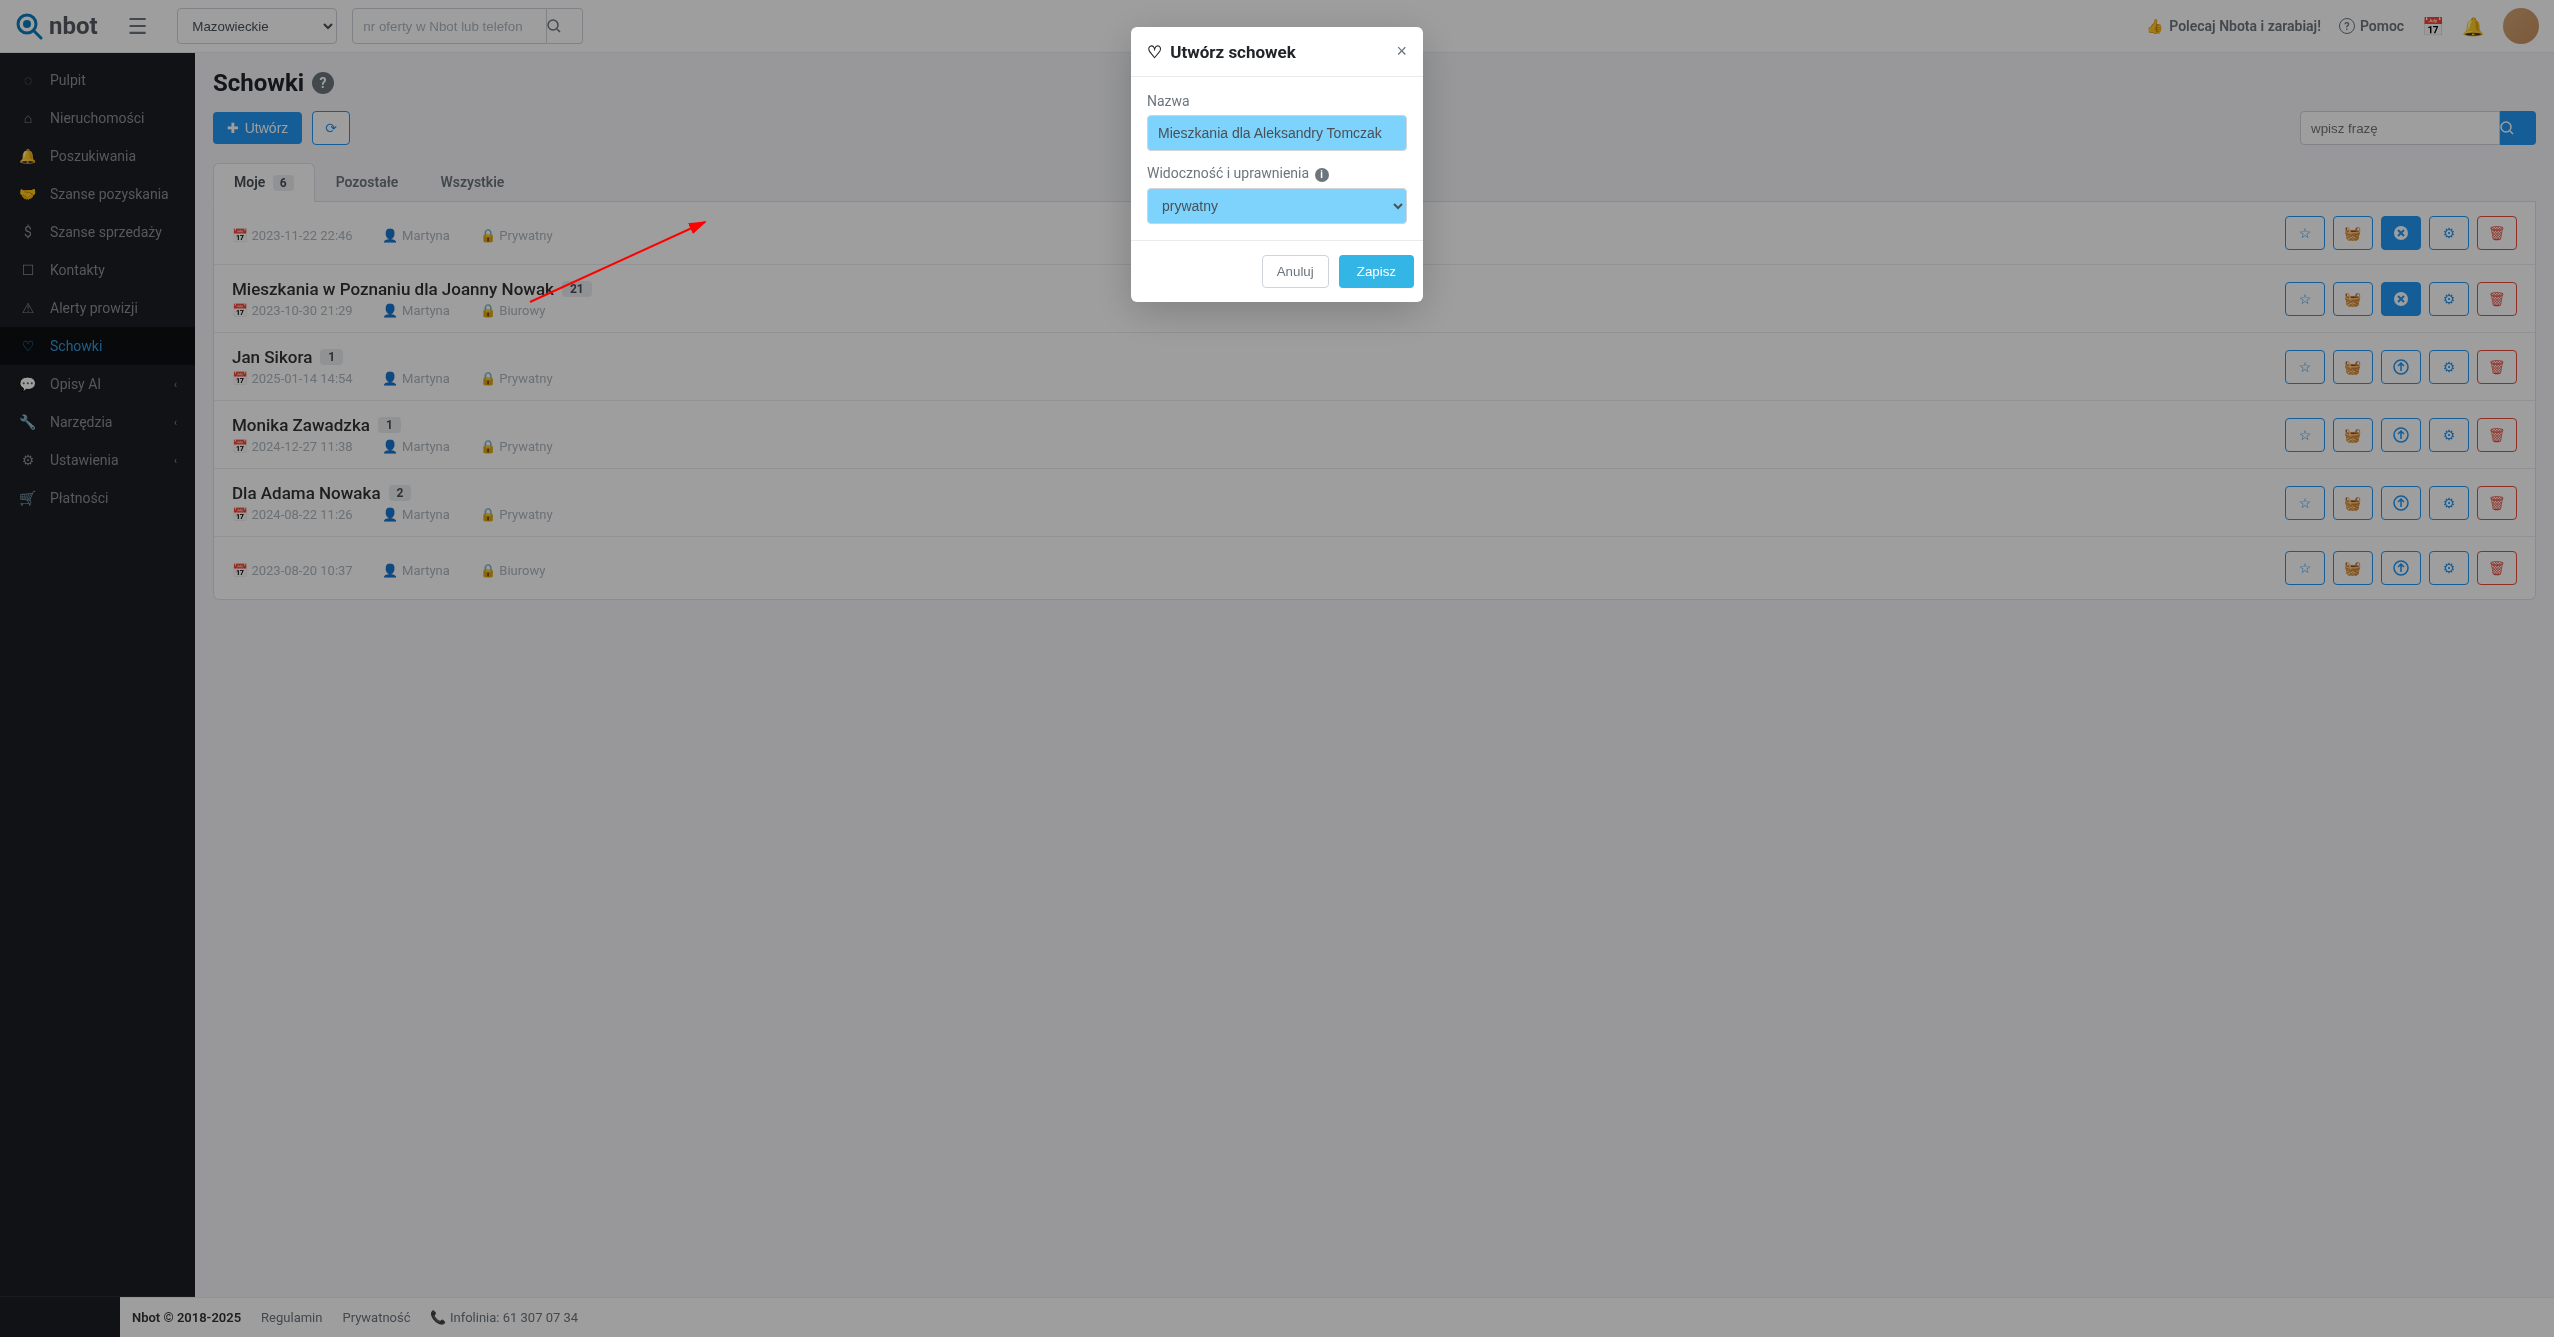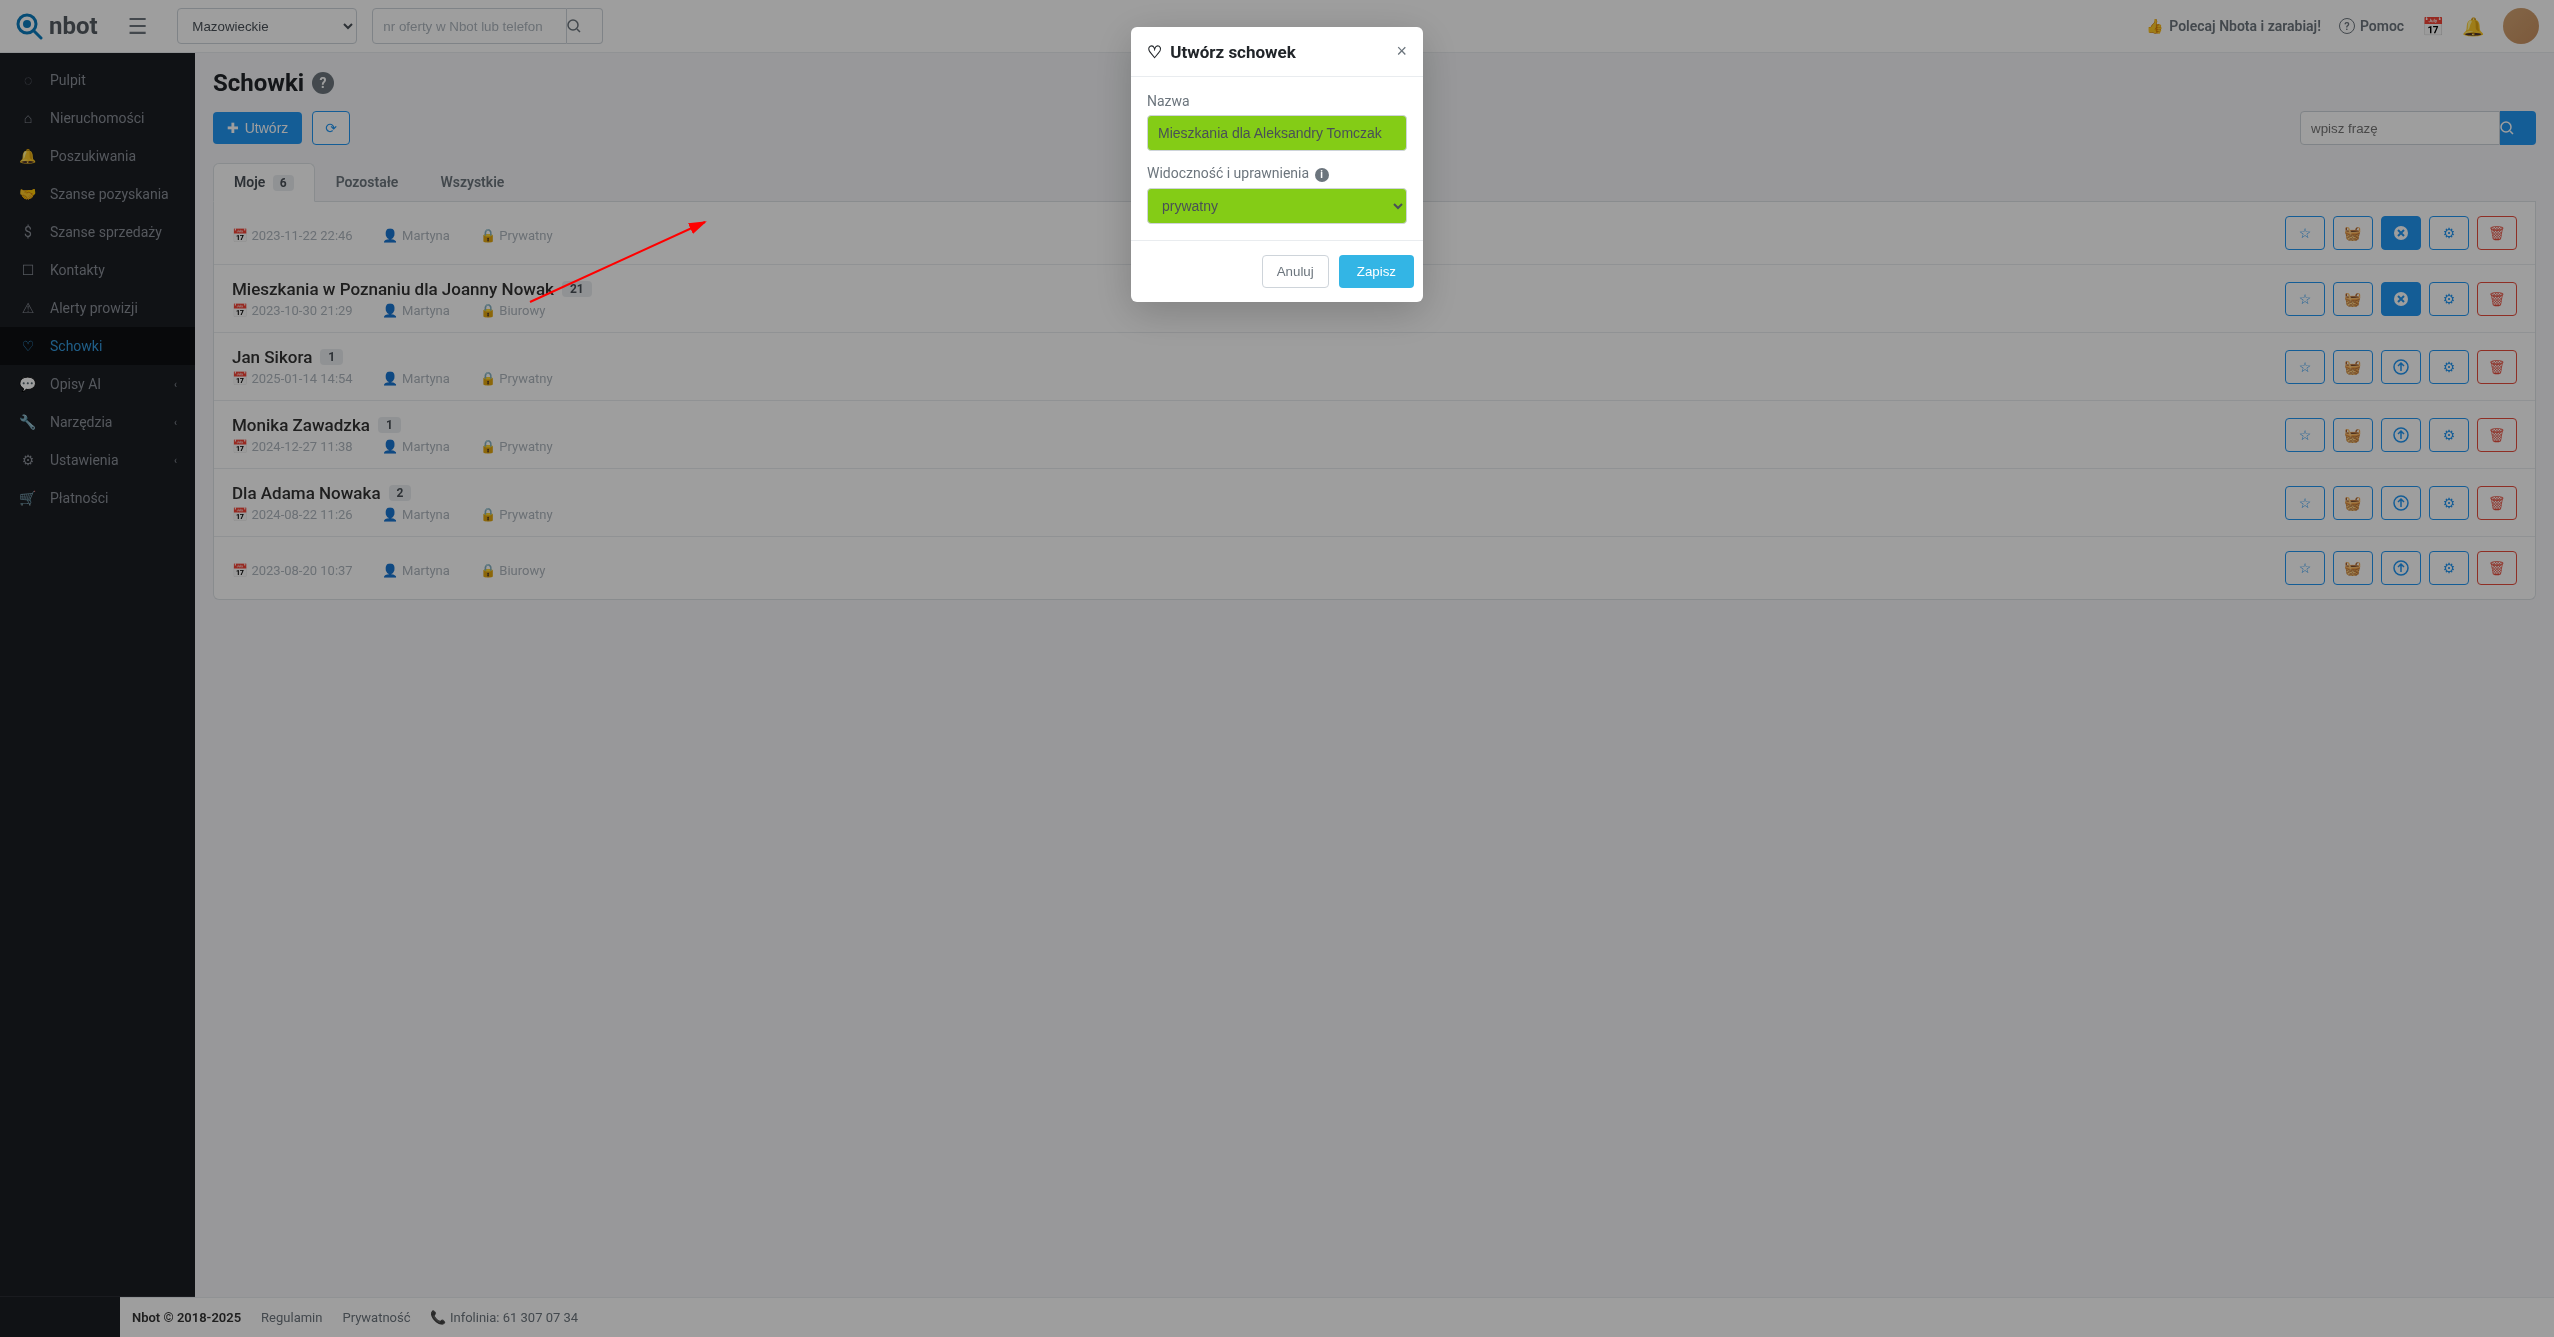--- a/index.html
+++ b/index.html
@@ -3,21 +3,21 @@
   <meta charset="utf-8">
   <style>
     * { box-sizing: border-box; margin: 0; padding: 0; }
     body { font-family: -apple-system, BlinkMacSystemFont, "Segoe UI", Roboto, "Helvetica Neue", Arial, sans-serif; font-size: 14px; color: #212529; background: #f5f6f8; overflow: hidden; }
     
     
     .topbar { height: 53px; background: #fff; display: flex; align-items: center; padding: 0 15px; border-bottom: 1px solid #e9ecef; }
     .logo { display: flex; align-items: center; font-size: 24px; font-weight: 700; color: #545b62; margin-right: 30px; }
     .logo .mag { width: 28px; height: 28px; margin-right: 6px; }
     .hamburger { font-size: 22px; color: #6c757d; cursor: pointer; margin-right: 30px; }
-    .region-select { height: 36px; width: 180px; border: 1px solid #ced4da; border-radius: 4px; padding: 0 10px; background: #fff; color: #495057; margin-right: 15px; }
+    .region-select { height: 36px; width: 160px; border: 1px solid #ced4da; border-radius: 4px; padding: 0 10px; background: #fff; color: #495057; margin-right: 15px; }
     .search-group { display: flex; align-items: center; }
     .offer-input { height: 36px; width: 195px; border: 1px solid #ced4da; border-radius: 4px 0 0 4px; padding: 0 10px; color: #495057; }
     .offer-input::placeholder { color: #adb5bd; }
     .offer-btn { height: 36px; width: 36px; border: 1px solid #ced4da; border-left: none; border-radius: 0 4px 4px 0; background: #fff; color: #6c757d; }
     .topbar-right { margin-left: auto; display: flex; align-items: center; gap: 18px; color: #6c757d; font-weight: 600; }
     .topbar-link { cursor: pointer; display: flex; align-items: center; gap: 5px; font-size: 14px; }
     .avatar { width: 36px; height: 36px; border-radius: 50%; background: linear-gradient(135deg, #d4a574, #c89060); }
     
     
     .sidebar { position: fixed; left: 0; top: 53px; bottom: 0; width: 195px; background: #1a1d23; color: #8a8f97; padding-top: 8px; display: flex; flex-direction: column; }
@@ -66,21 +66,21 @@
     .footer .copy { font-weight: 600; color: #333; }
     
     
     .modal-backdrop { position: fixed; inset: 0; background: rgba(0,0,0,0.38); z-index: 100; }
     .modal { position: fixed; top: 27px; left: 50%; transform: translateX(-50%); width: 292px; background: #fff; border-radius: 6px; z-index: 101; box-shadow: 0 10px 40px rgba(0,0,0,0.2); }
     .modal-header { display: flex; align-items: center; padding: 14px 16px; border-bottom: 1px solid #e9ecef; }
     .modal-title { font-size: 17px; font-weight: 700; display: flex; align-items: center; gap: 8px; }
     .modal-close { margin-left: auto; font-size: 18px; color: #6c757d; cursor: pointer; background: none; border: none; }
     .modal-body { padding: 16px; }
     .form-label { display: block; color: #6c757d; font-size: 14px; margin-bottom: 6px; }
-    .form-input, .form-select { width: 100%; height: 36px; border: 1px solid #ced4da; border-radius: 4px; padding: 0 10px; font-size: 14px; color: #495057; background: #84cc16; }
+    .form-input, .form-select { width: 100%; height: 36px; border: 1px solid #ced4da; border-radius: 4px; padding: 0 10px; font-size: 14px; color: #495057; background: #7dd3fc; }
     .form-group { margin-bottom: 14px; }
     .info-ic { display: inline-flex; width: 14px; height: 14px; border-radius: 50%; background: #6c757d; color: #fff; align-items: center; justify-content: center; font-size: 10px; font-weight: 700; margin-left: 2px; }
     .modal-footer { padding: 14px 9px; border-top: 1px solid #e9ecef; display: flex; justify-content: flex-end; gap: 10px; }
     .btn-light { background: #fff; border: 1px solid #ced4da; color: #6c757d; padding: 8px 14px; border-radius: 4px; cursor: pointer; }
     .btn-save { background: #33b5e5; color: #fff; border: none; padding: 8px 18px; border-radius: 4px; cursor: pointer; font-weight: 500; }
     
     
     .arrow-annot { position: fixed; z-index: 102; pointer-events: none; }
     
     svg { display: block; }

